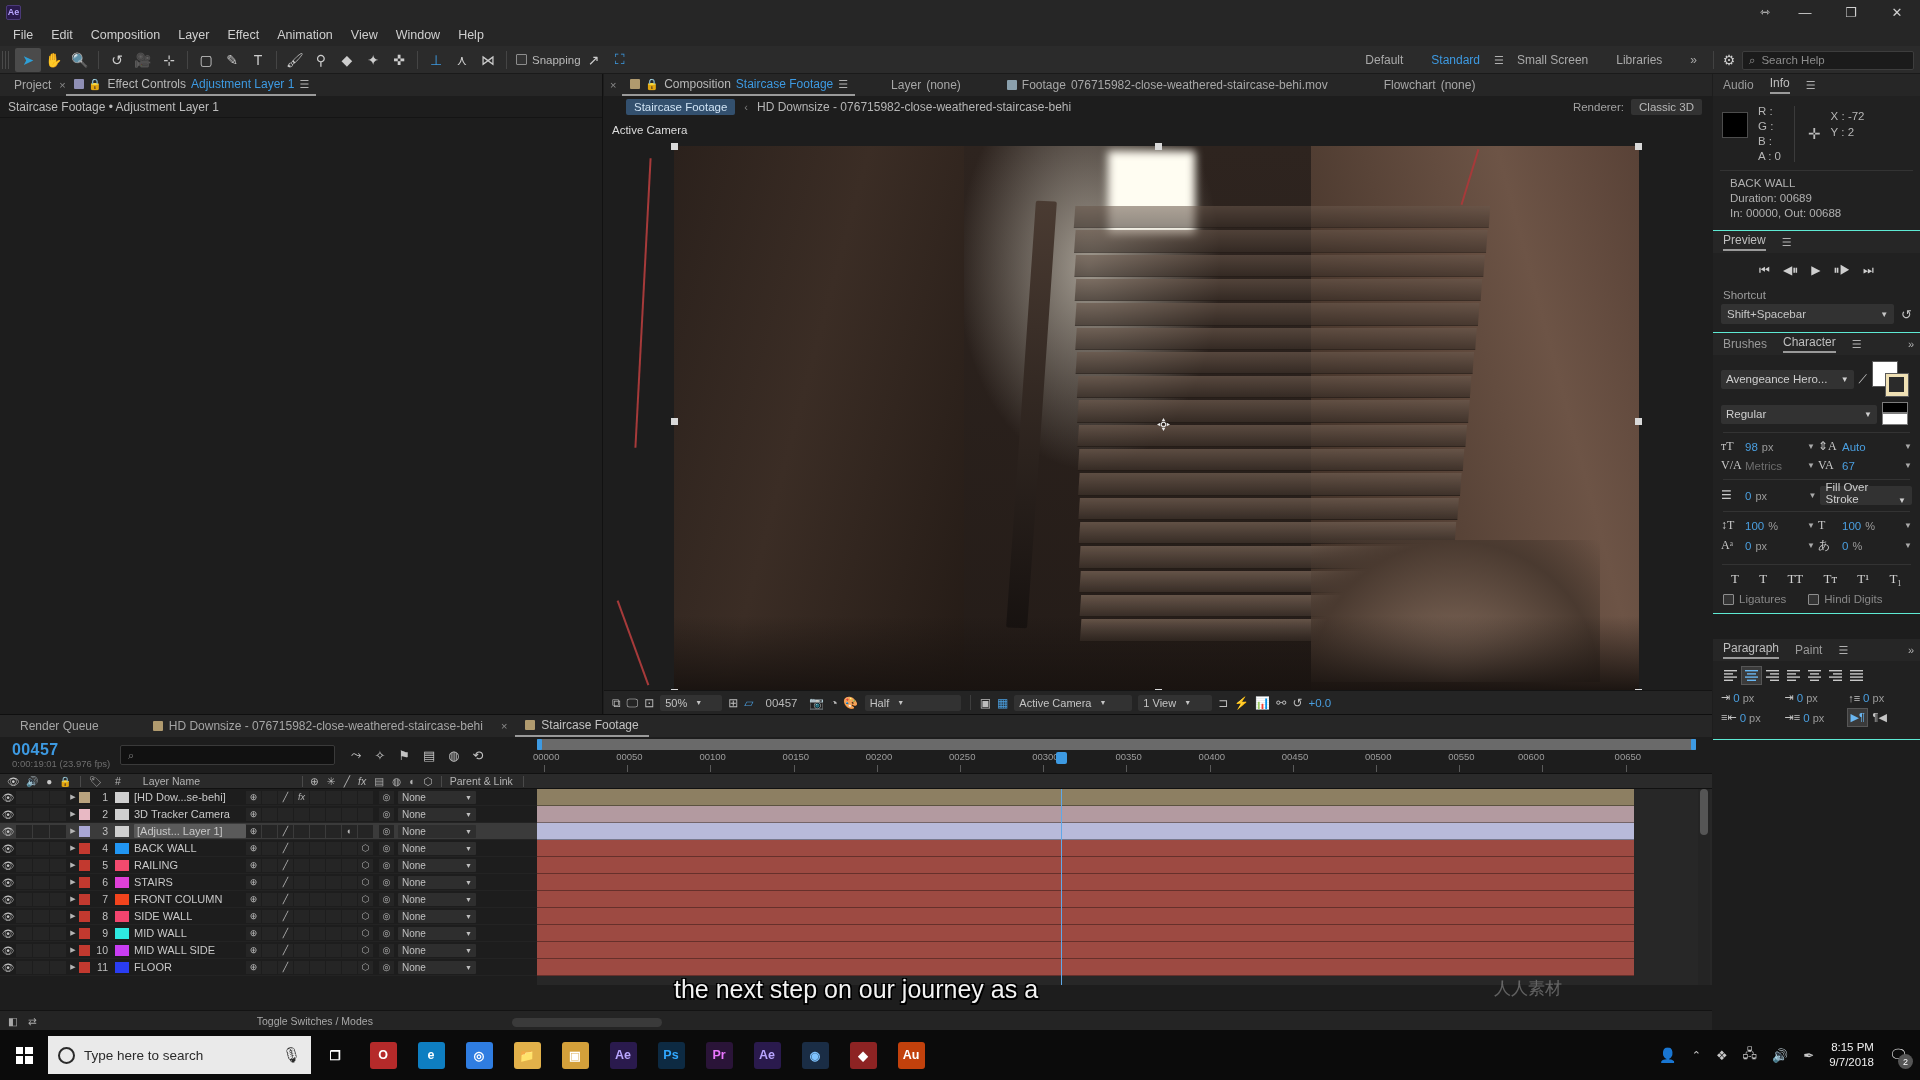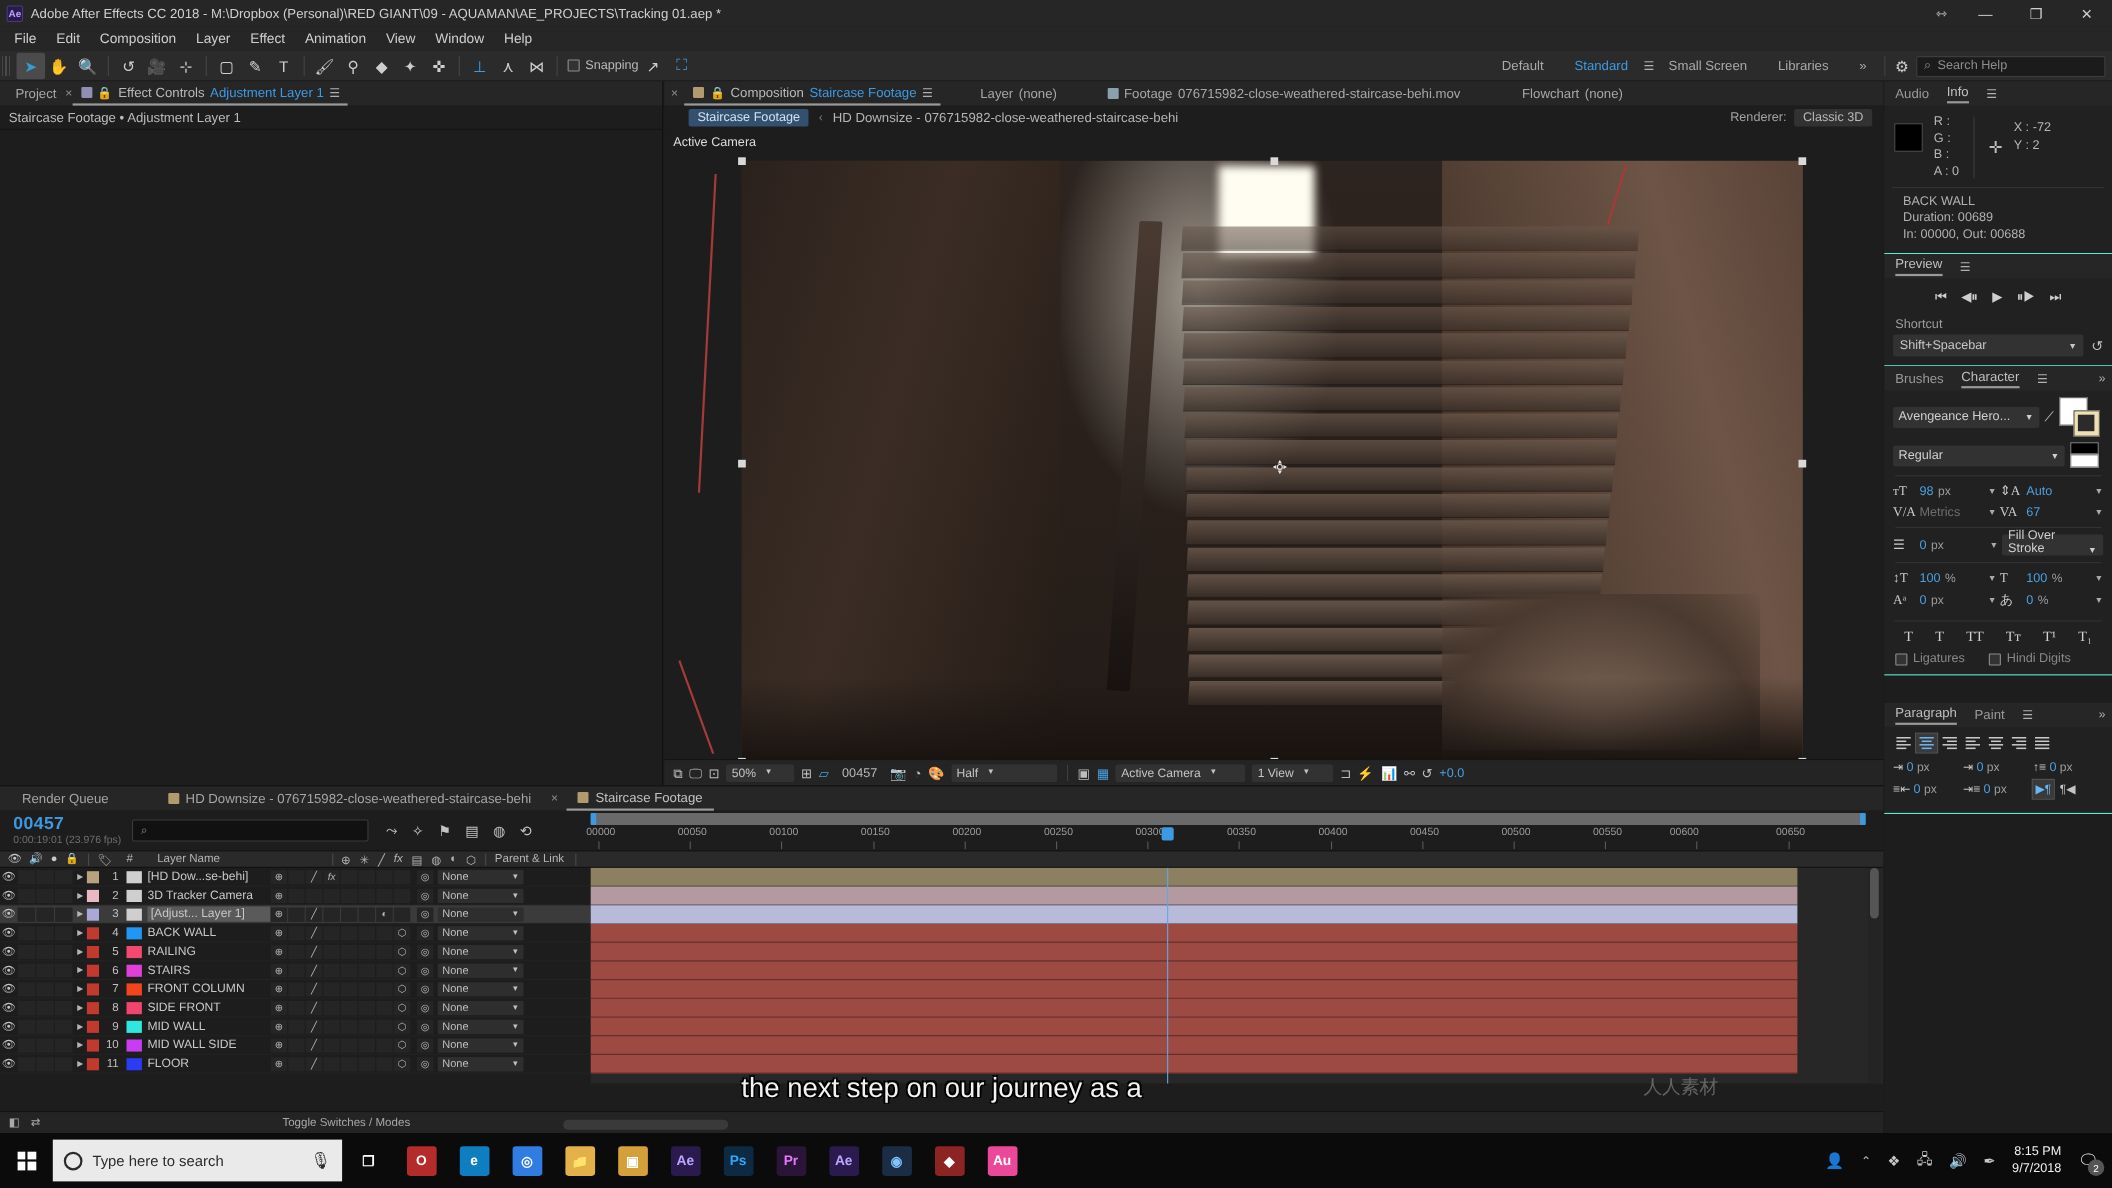--- a/index.html
+++ b/index.html
@@ -224,21 +224,20 @@
   .badge { position:absolute; right:-5px; bottom:-5px; width:15px;height:15px; background:#555; color:#fff;
      border-radius:50%; font-size:9px; display:flex; align-items:center; justify-content:center;}
 </style>
 </head>
 <body>
 
 <div class="app">
 
   <div class="titlebar">
     <div class="ae-logo">Ae</div>
-    <div class="title-text">Adobe After Effects CC 2018 - M:\Dropbox (Personal)\RED GIANT\09 - AQUAMAN\AE_PROJECTS\Tracking 01.aep *</div>
     <div class="tb-right">
       <div class="tb-btn arrows">⇿</div>
       <div class="tb-btn">—</div>
       <div class="tb-btn">❐</div>
       <div class="tb-btn close">✕</div>
     </div>
   </div>
 
   <div class="menubar" id="menubar">
       <div class="menu-item">File</div>
@@ -1008,21 +1007,21 @@
         </div>
         <div class="lrow">
           <span class="eye">👁</span>
           <span class="cellbox"></span>
           <span class="cellbox"></span>
           <span class="cellbox"></span>
           <span class="tri">▶</span>
           <span class="lcolor" style="background:#c2392f"></span>
           <span class="lnum">8</span>
           <span class="ltype" style="background:#f2446e;"></span>
-          <span class="lname">SIDE FRONT</span>
+          <span class="lname">SIDE WALL</span>
           <span class="sw-group">
             <span class="swcell">⊕</span>
             <span class="swcell empty">✳</span>
             <span class="swcell">╱</span>
             <span class="swcell" style="font-style:italic"></span>
             <span class="swcell empty">▤</span>
             <span class="swcell empty">◍</span>
             <span class="swcell"></span>
             <span class="swcell">⬡</span>
           </span>
@@ -1187,21 +1186,21 @@
         <div class="tbicon">
           <div class="appico" style="background: rgb(42, 26, 77); color: rgb(185, 166, 255);">Ae</div>
         </div>
         <div class="tbicon">
           <div class="appico" style="background: rgb(26, 45, 69); color: rgb(127, 196, 255);">◉</div>
         </div>
         <div class="tbicon">
           <div class="appico" style="background: rgb(141, 35, 35);">◆</div>
         </div>
         <div class="tbicon">
-          <div class="appico" style="background: #ec4899;">Au</div>
+          <div class="appico" style="background: #c2410c;">Au</div>
         </div>
       </div>
     <div class="tray">
       <span style="font-size:14px">👤</span>
       <span style="font-size:11px">⌃</span>
       <span style="font-size:13px">❖</span>
       <span style="font-size:13px">🖧</span>
       <span style="font-size:13px">🔊</span>
       <span style="font-size:13px">✒</span>
       <div class="clock">

